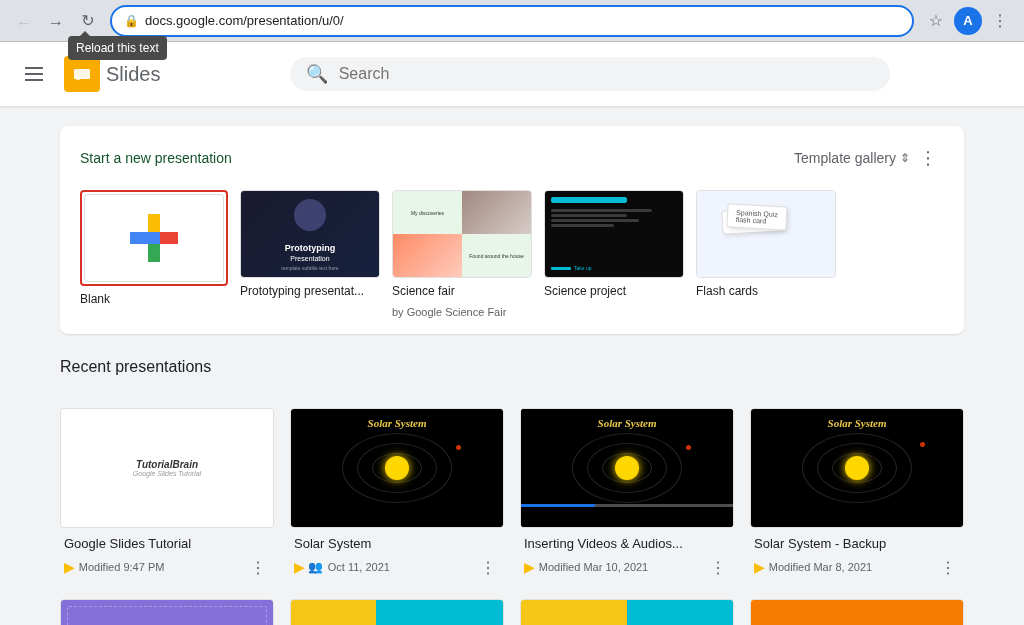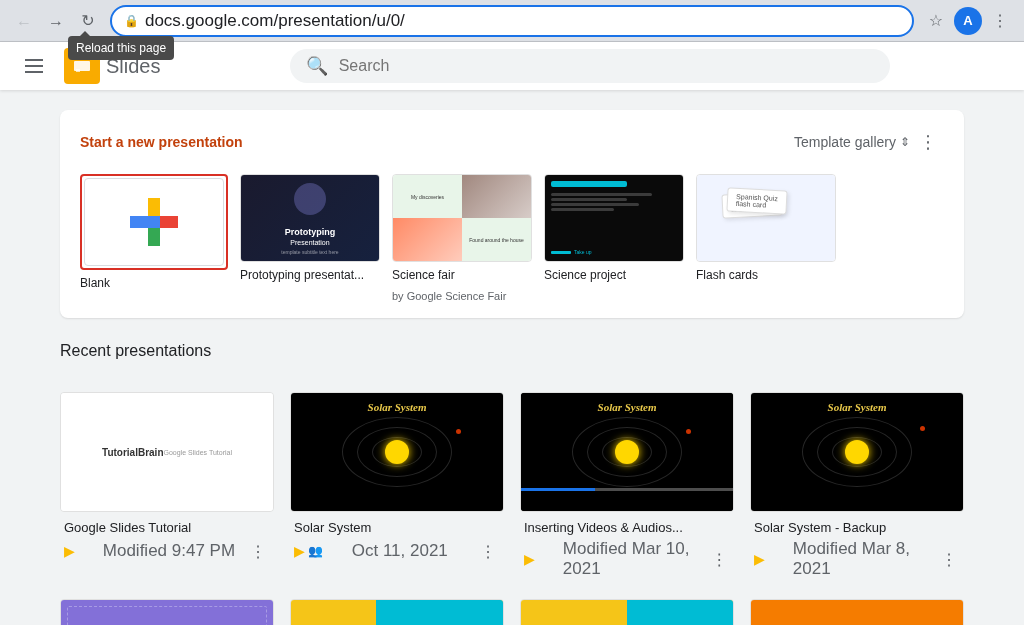--- a/index.html
+++ b/index.html
@@ -31,21 +31,21 @@
       border: 2px solid #1a73e8;
       border-radius: 20px;
       padding: 4px 12px;
       height: 32px;
       gap: 6px;
       position: relative;
     }
     .address-bar .lock-icon { color: #5f6368; font-size: 12px; }
     .address-bar input {
       border: none; outline: none; flex: 1;
-      font-size: 17px; color: #202124; background: transparent;
+      font-size: 13px; color: #202124; background: transparent;
     }
     .browser-actions { display: flex; gap: 4px; align-items: center; }
     .browser-action-btn {
       width: 28px; height: 28px; border-radius: 50%;
       border: none; background: transparent; cursor: pointer;
       display: flex; align-items: center; justify-content: center;
       color: #5f6368; font-size: 16px;
     }
 
     
@@ -68,21 +68,21 @@
       border-right: 5px solid transparent;
       border-bottom: 5px solid #4a4a4a;
     }
 
     
     .app-header {
       background: white;
       display: flex;
       align-items: center;
       padding: 4px 16px;
-      height: 48px;
+      height: 64px;
       box-shadow: 0 1px 3px rgba(0,0,0,0.12);
       gap: 12px;
       position: relative;
     }
     .hamburger-btn {
       width: 36px; height: 36px; border-radius: 50%;
       border: none; background: transparent; cursor: pointer;
       display: flex; align-items: center; justify-content: center;
       color: #5f6368;
     }
@@ -232,21 +232,21 @@
       color: #202124;
       margin-bottom: 4px;
     }
     .pres-meta {
       display: flex;
       align-items: center;
       justify-content: space-between;
     }
     .pres-meta-left { display: flex; align-items: center; gap: 4px; }
     .pres-icon { font-size: 14px; color: #fbbc04; }
-    .pres-date { font-size: 17px; color: #5f6368; margin-left: 24px; }
+    .pres-date { font-size: 11px; color: #5f6368; }
     .pres-more {
       width: 24px; height: 24px; border-radius: 50%;
       border: none; background: transparent; cursor: pointer;
       color: #5f6368; font-size: 16px;
       display: flex; align-items: center; justify-content: center;
     }
 
     .people-icon { color: #5f6368; font-size: 12px; }
 
     
@@ -297,21 +297,21 @@
       box-shadow: 2px 2px 4px rgba(0,0,0,0.1);
       position: absolute;
     }
     .fc-card-back { transform: rotate(-3deg); top: 18px; left: 25px; z-index: 1; }
     .fc-card-front { transform: rotate(3deg); top: 14px; left: 30px; z-index: 2; background: #fff; }
 
     
     .tut-bg {
       background: white;
       width: 100%; height: 100%;
-      display: flex; flex-direction: row; align-items: center; justify-content: center;
+      display: flex; flex-direction: column; align-items: center; justify-content: center; font-style: italic;
     }
     .tut-title { font-size: 10px; font-weight: bold; color: #333; }
     .tut-sub { font-size: 7px; color: #999; }
 
     
     .solar-full {
       background: #000;
       width: 100%; height: 100%;
       display: flex; align-items: center; justify-content: center;
       position: relative; overflow: hidden;
@@ -365,21 +365,21 @@
 
 <div class="browser-chrome">
   <div class="nav-buttons">
     <button class="nav-btn disabled">←</button>
     <button class="nav-btn">→</button>
     <button class="nav-btn" style="position:relative;">
       ↻
     </button>
   </div>
 
-  <div class="tooltip-box">Reload this page</div>
+  <div class="tooltip-box">Reload this text</div>
 
   <div class="address-bar">
     <span class="lock-icon">🔒</span>
     <input type="text" value="docs.google.com/presentation/u/0/" style="">
   </div>
   <div class="browser-actions">
     <button class="browser-action-btn">☆</button>
     <button class="browser-action-btn" style="width:28px;height:28px;border-radius:50%;background:#1a73e8;color:white;border:none;cursor:pointer;font-size:13px;font-weight:bold;display:flex;align-items:center;justify-content:center;">A</button>
     <button class="browser-action-btn">⋮</button>
   </div>
@@ -406,21 +406,21 @@
   <div class="search-bar">
     <span class="search-icon">🔍</span>
     <input type="text" placeholder="Search" style="">
   </div>
 </div>
 
 <div class="main-content">
 
   <div class="templates-section">
     <div class="templates-header">
-      <span style="font-size:14px;color:#c2410c;font-weight:700;">Start a new presentation</span>
+      <span style="font-size:14px;color:#14532d;font-weight:400;">Start a new presentation</span>
       <div class="templates-actions">
         <button class="template-gallery-btn">
           <span>Template gallery</span>
           <span class="up-down-arrows">⇕</span>
         </button>
         <button class="more-btn">⋮</button>
       </div>
     </div>
 
     <div class="templates-grid">

